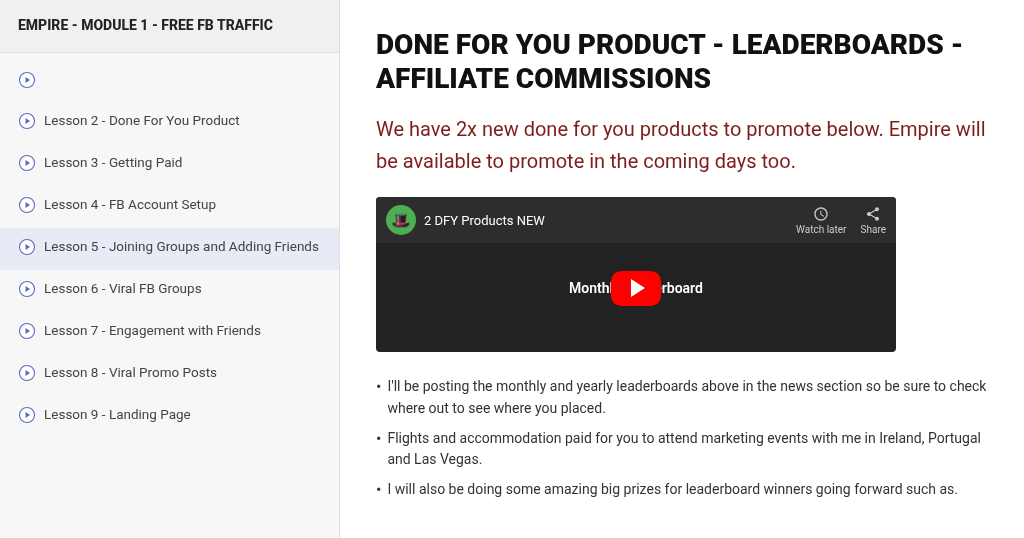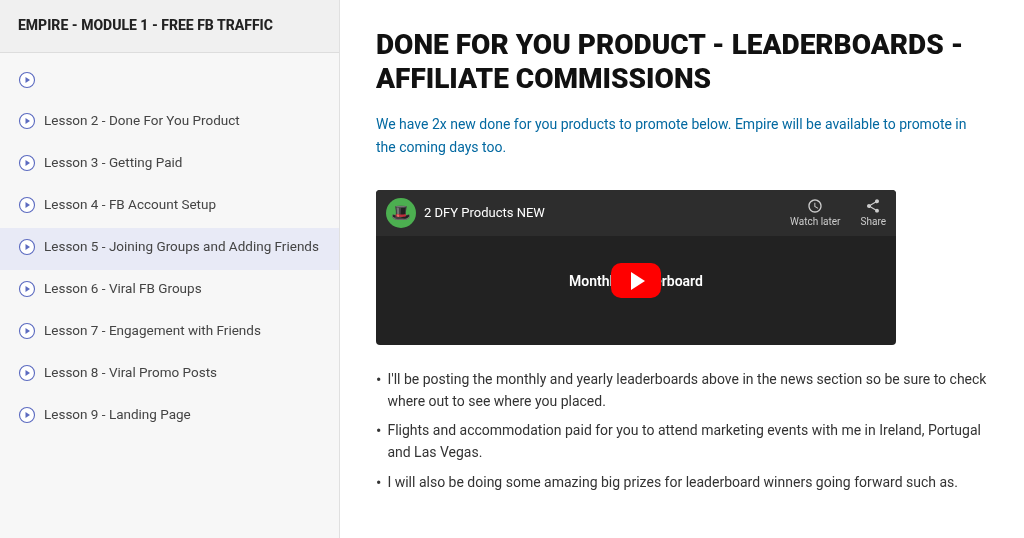--- a/index.html
+++ b/index.html
@@ -63,24 +63,24 @@
     }
     .main-title {
       font-size: 28px;
       font-weight: 900;
       color: #111;
       line-height: 1.2;
       margin-bottom: 18px;
       text-transform: uppercase;
     }
     .main-description {
-      font-size: 14px;
-      color: #0369a1;
+      font-size: 20px;
+      color: #7f1d1d;
       line-height: 1.6;
-      margin-bottom: 32px;
+      margin-bottom: 20px;
     }
     
     .video-container {
       width: 100%;
       max-width: 520px;
       background: #222;
       border-radius: 4px;
       overflow: hidden;
       position: relative;
       height: 155px;
@@ -104,21 +104,21 @@
       margin-right: 8px;
       flex-shrink: 0;
     }
     .video-label {
       color: #fff;
       font-size: 13px;
       flex: 1;
     }
     .video-actions {
       display: flex;
-      gap: 20px;
+      gap: 14px;
     }
     .video-action {
       display: flex;
       flex-direction: column;
       align-items: center;
       gap: 2px;
       color: #ccc;
       font-size: 10px;
     }
     .video-action svg {

